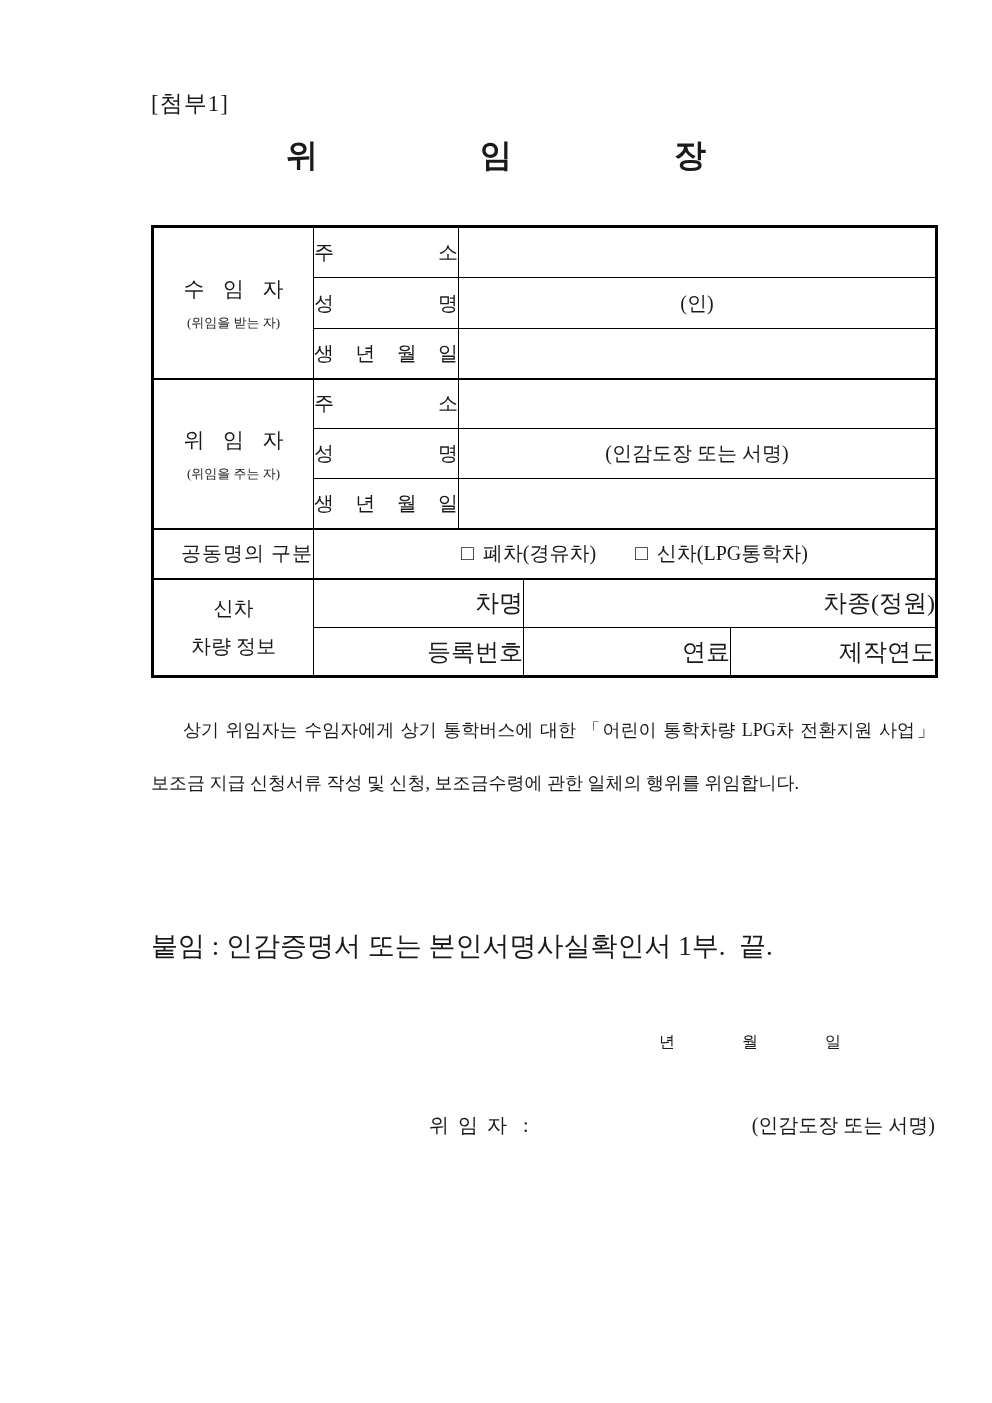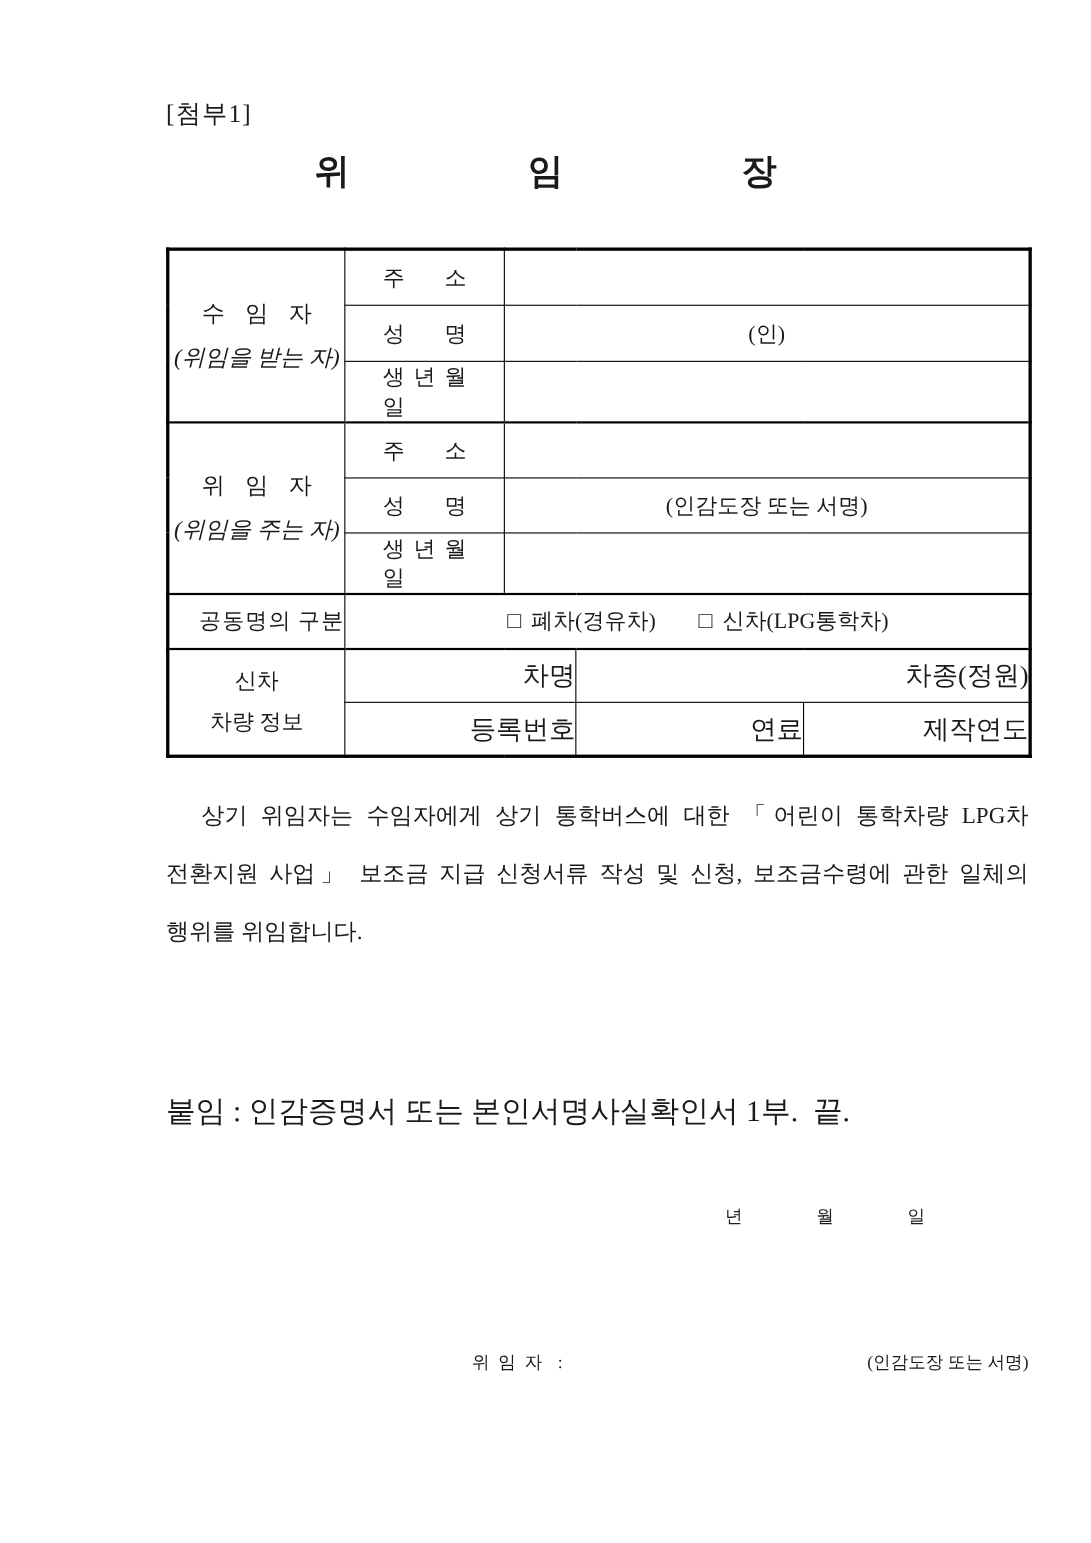--- a/index.html
+++ b/index.html
@@ -44,70 +44,71 @@
     vertical-align: middle;
   }
   tr.thick-top td { border-top: 2.5px solid #000; }
   td.role-cell { text-align: center; line-height: 1.9; }
   .role-label {
     display: inline-block;
     width: 100px;
     text-align: justify;
     text-align-last: justify;
     font-size: 21px;
-  }
-  .role-sublabel { font-size: 21px; display: block; font-style: italic; }
-  td.field-label { padding: 0 34px; text-decoration: underline; }
+    font-family: Liberation Mono, monospace;
+  }
+  .role-sublabel { font-size: 13px; display: block; }
+  td.field-label { padding: 0 0; text-decoration: underline; }
   .spread {
     display: inline-block;
     width: 100%;
     text-align: justify;
     text-align-last: justify;
   }
   td.field-value { text-align: center; padding: 0 8px; }
   td.joint-label { text-align: right; letter-spacing: 1px; }
   td.joint-value { text-align: center; padding-left: 20px; }
   .cb-option { white-space: nowrap; }
   .cb-option + .cb-option { margin-left: 34px; }
   .cb-box { font-size: 21px; margin-right: 9px; }
   td.veh-label { padding: 0 0 0 8px; text-align: right; font-size: 24px; }
   .r51 { height: 51px; }
   .r50 { height: 50px; }
   .r49 { height: 49px; }
   
   .body-paragraph {
     margin-top: 26px;
     width: 784px;
-    font-size: 21px;
+    font-size: 18px;
     line-height: 53px;
     text-align: justify;
     text-indent: 32px;
     word-break: keep-all;
   }
   .attachment-note {
     margin-top: 118px;
     font-size: 27px;
     white-space: pre;
   }
   .date-line {
     margin-top: 68px;
     margin-left: auto;
     width: 182px;
     font-size: 16px;
     text-align: justify;
     text-align-last: justify;
   }
   .signature-line {
-    margin-top: 112px;
+    margin-top: 59px;
     margin-left: 278px;
     width: 506px;
     display: flex;
     justify-content: space-between;
     align-items: baseline;
-    font-size: 16px;
+    font-size: 20px;
   }
   .signature-label { white-space: pre; letter-spacing: 2px; }
   .signature-hint { white-space: pre; }
 </style>
 </head>
 <body>
 
 <div class="page">
 
   <div class="attachment-tag">[첨부1]</div>

